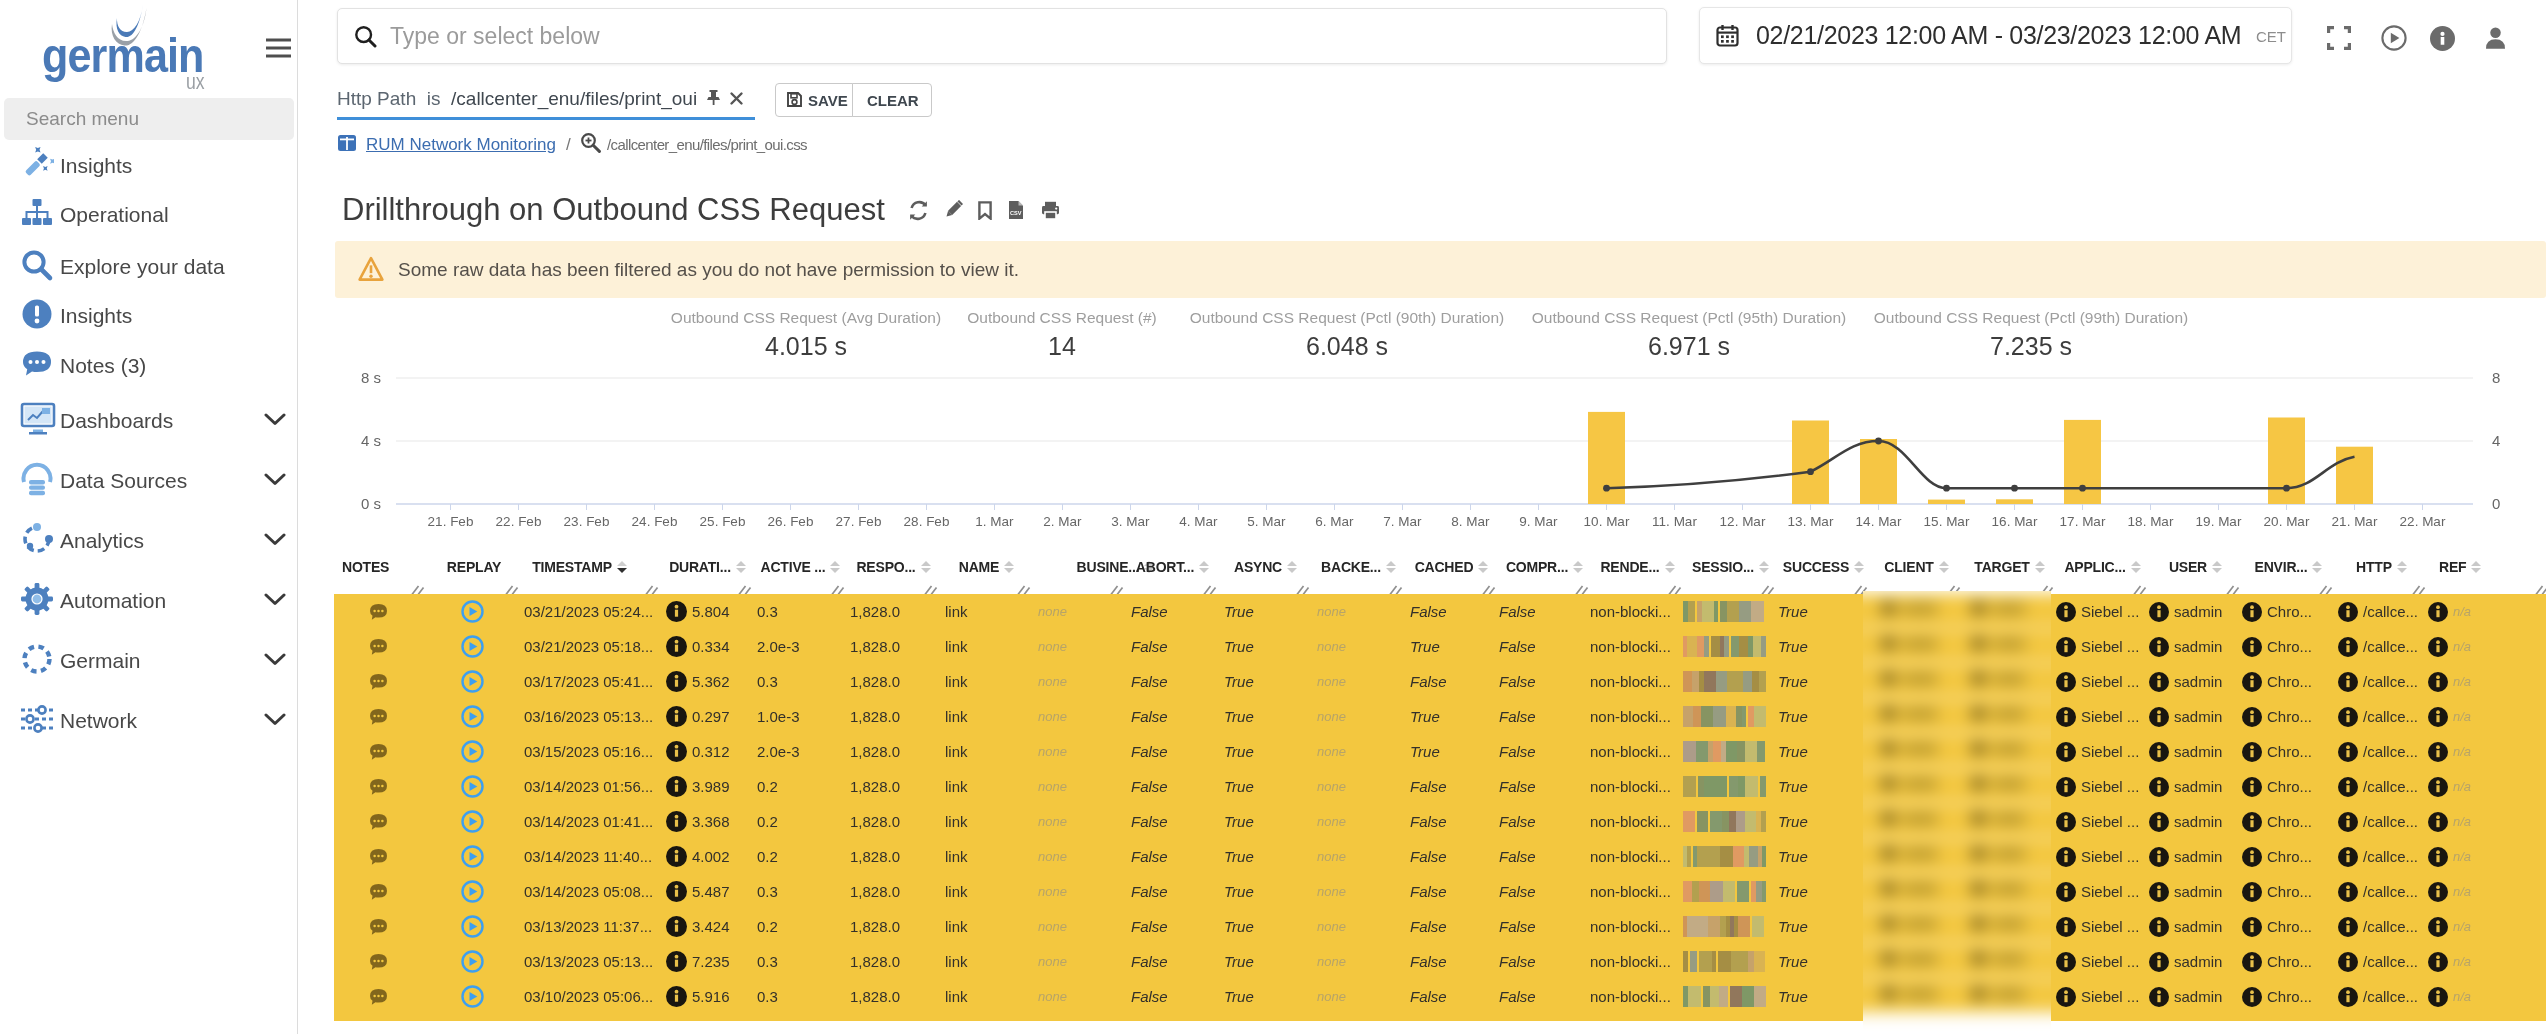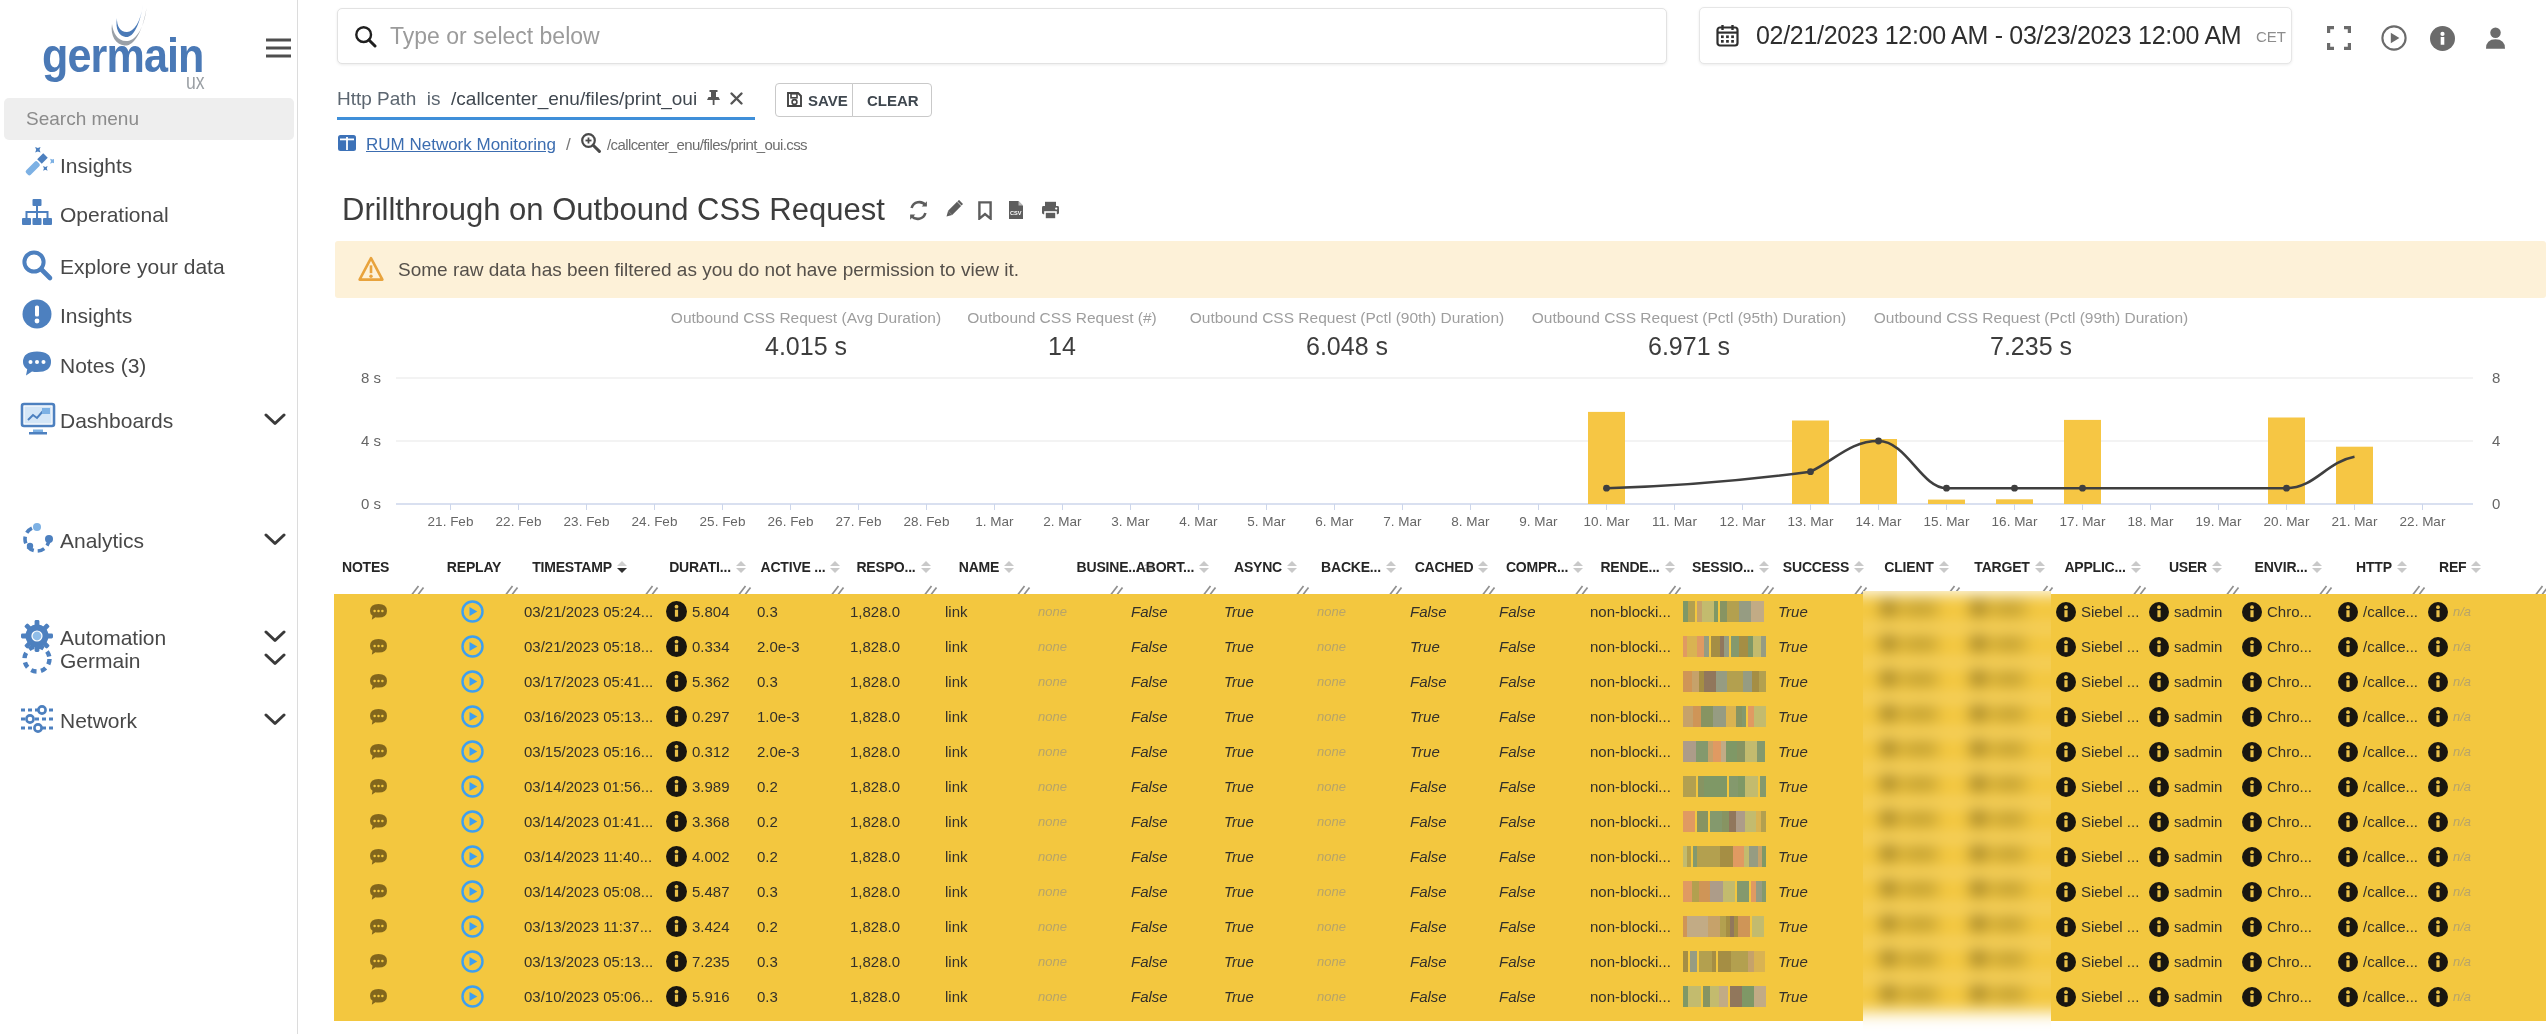--- a/index.html
+++ b/index.html
@@ -92,33 +92,47 @@
           </g>
 <rect x="22" y="6" width="8" height="6" fill="#7db1e4"></rect>
 <rect x="13" y="27.5" width="10" height="2.5" fill="#7db1e4"></rect>
 <rect x="9" y="30" width="18" height="2.5" fill="#4d80bf"></rect>
         </svg></span>
 <span class="mlabel">Dashboards</span>
 <span class="mchev"><svg width="22" height="13" viewBox="0 0 22 13" style="">
           <path d="M2 2 L11 10.5 L20 2" fill="none" stroke="#3a3a3a" stroke-width="3" stroke-linecap="round" stroke-linejoin="round"></path>
         </svg></span>
 </div>
+<div class="mitem" style="top:461px;">
+<span class="micon"><svg width="34" height="34" viewBox="0 0 34 34" style="">
+          <path d="M4 20 A 13.5 13.5 0 1 1 30 20" fill="none" stroke="#7db1e4" stroke-width="4"></path>
+<g fill="#7db1e4">
+            <rect x="9" y="18" width="16" height="4.4" rx="2"></rect>
+            <rect x="9" y="23.4" width="16" height="4.4" rx="2"></rect>
+            <rect x="9" y="28.8" width="16" height="4.4" rx="2"></rect>
+          </g>
+        </svg></span>
+<span class="mlabel">Data Sources</span>
+<span class="mchev"><svg width="22" height="13" viewBox="0 0 22 13" style="">
+          <path d="M2 2 L11 10.5 L20 2" fill="none" stroke="#3a3a3a" stroke-width="3" stroke-linecap="round" stroke-linejoin="round"></path>
+        </svg></span>
+</div>
 <div class="mitem" style="top:521px;">
 <span class="micon"><svg width="34" height="34" viewBox="0 0 34 34" style="">
           <path d="M29 17 A 12 12 0 1 1 17 5" fill="none" stroke="#4d80bf" stroke-width="3.6" stroke-dasharray="7 4"></path>
 <circle cx="17" cy="5" r="4" fill="#7db1e4"></circle>
           <circle cx="29" cy="17" r="4" fill="#4d80bf"></circle>
           <circle cx="10" cy="24" r="3.2" fill="#4d80bf"></circle>
         </svg></span>
 <span class="mlabel">Analytics</span>
 <span class="mchev"><svg width="22" height="13" viewBox="0 0 22 13" style="">
           <path d="M2 2 L11 10.5 L20 2" fill="none" stroke="#3a3a3a" stroke-width="3" stroke-linecap="round" stroke-linejoin="round"></path>
         </svg></span>
 </div>
-<div class="mitem" style="top:581px;margin-top:37px;">
+<div class="mitem" style="top:581px;">
 <span class="micon"><svg width="34" height="34" viewBox="0 0 34 34" style="">
           <circle cx="17" cy="17" r="11.5" fill="#4d80bf"></circle>
           <rect x="14.6" y="1" width="4.8" height="8" rx="1.4" transform="rotate(0 17 17)" fill="#4d80bf"></rect>
           <rect x="14.6" y="1" width="4.8" height="8" rx="1.4" transform="rotate(45 17 17)" fill="#4d80bf"></rect>
           <rect x="14.6" y="1" width="4.8" height="8" rx="1.4" transform="rotate(90 17 17)" fill="#4d80bf"></rect>
           <rect x="14.6" y="1" width="4.8" height="8" rx="1.4" transform="rotate(135 17 17)" fill="#4d80bf"></rect>
           <rect x="14.6" y="1" width="4.8" height="8" rx="1.4" transform="rotate(180 17 17)" fill="#4d80bf"></rect>
           <rect x="14.6" y="1" width="4.8" height="8" rx="1.4" transform="rotate(225 17 17)" fill="#4d80bf"></rect>
           <rect x="14.6" y="1" width="4.8" height="8" rx="1.4" transform="rotate(270 17 17)" fill="#4d80bf"></rect>
           <rect x="14.6" y="1" width="4.8" height="8" rx="1.4" transform="rotate(315 17 17)" fill="#4d80bf"></rect>

